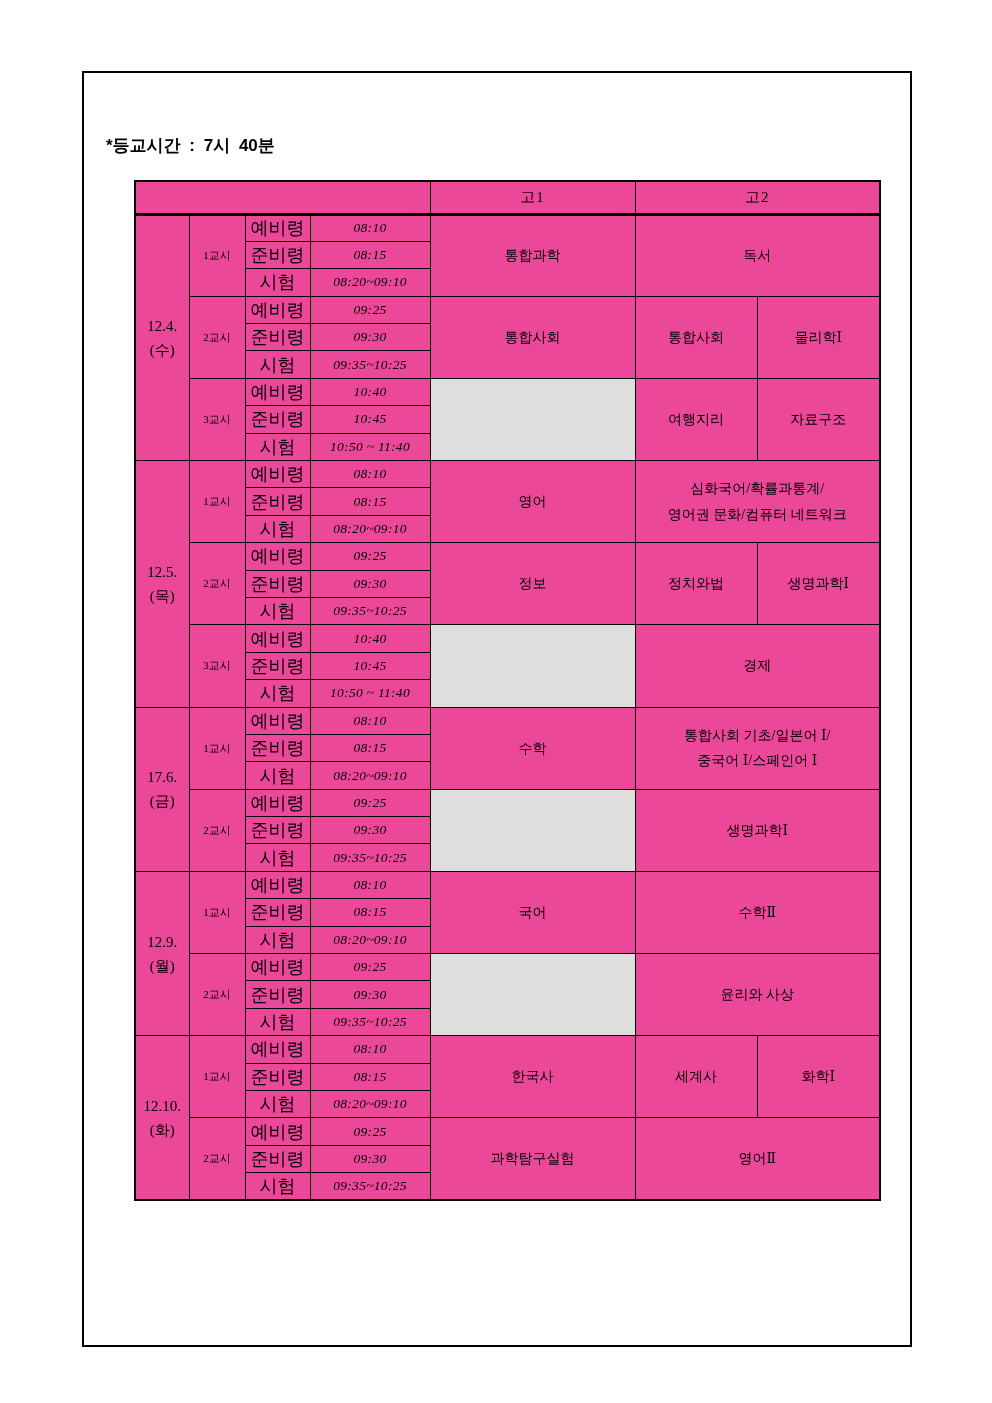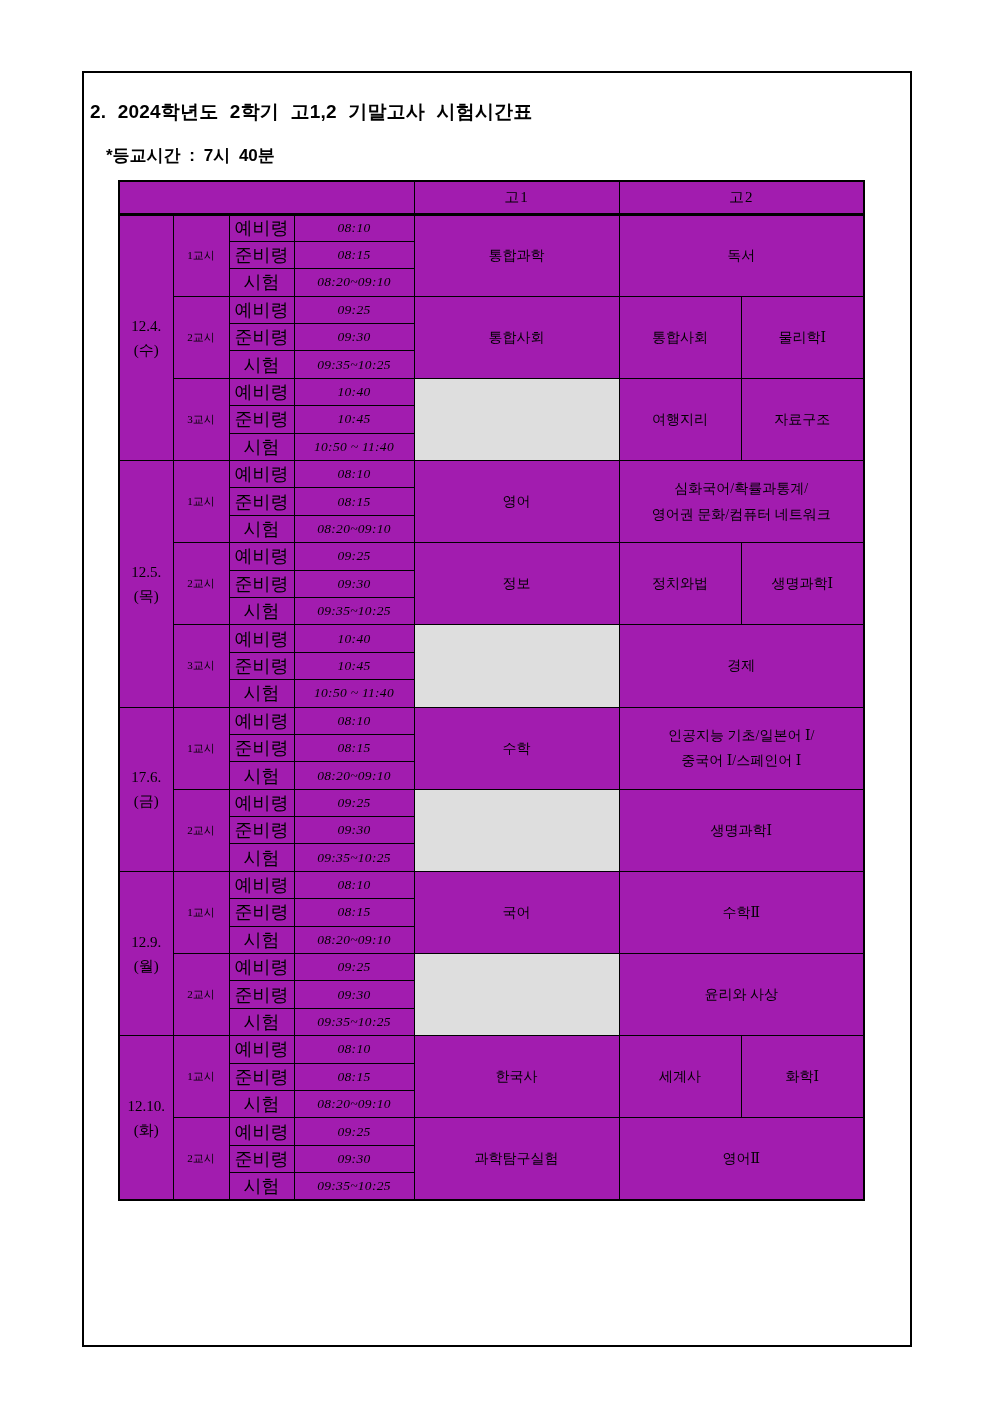--- a/index.html
+++ b/index.html
@@ -3,45 +3,44 @@
 <meta charset="utf-8">
 <style>
   html,body{margin:0;padding:0;background:#fff;}
   .page{position:relative;width:992px;height:1403px;background:#ffffff;overflow:hidden;
         font-family:"Liberation Serif","DejaVu Serif",serif;color:#000;}
   .frame{position:absolute;left:82px;top:71px;width:830px;height:1276px;
          border:2px solid #000;box-sizing:border-box;}
   .title{position:absolute;left:6px;top:26px;
          font-family:"Liberation Sans","DejaVu Sans",sans-serif;
          font-weight:bold;font-size:19px;letter-spacing:.2px;word-spacing:6px;white-space:nowrap;}
-  .subtitle{position:absolute;left:22px;top:71px;
+  .subtitle{position:absolute;left:22px;top:61px;
          font-family:"Liberation Sans","DejaVu Sans",sans-serif;
          font-weight:bold;font-size:17px;word-spacing:4px;white-space:nowrap;}
-  table.tt{position:absolute;left:34px;top:107px;border-collapse:collapse;table-layout:fixed;
-         background:#a21caf;border:2px solid #000;}
+  table.tt{position:absolute;left:50px;top:107px;border-collapse:collapse;table-layout:fixed;
+         background:#ec4899;border:2px solid #000;}
   table.tt td{border:1px solid #000;padding:0;text-align:center;vertical-align:middle;
          font-family:"Liberation Serif","DejaVu Serif",serif;color:#000;overflow:hidden;}
   tr.hr0{height:33px;}
   tr.hr0 td{border-bottom:3px solid #000;font-size:15px;letter-spacing:1px;}
   tr.br{height:27.4px;}
   td.date{font-weight:normal;font-size:15px;line-height:1.6;}
   td.per{font-size:11px;}
   td.bell{font-size:18px;}
   td.time{font-size:13.5px;letter-spacing:.3px;font-style:italic;}
   td.subj{font-size:14px;line-height:1.8;}
   td.sh{background:#dedede;}
   td.dbl{border-left:4px double #000;}
   td.dt{border-top:2px solid #000;}
 </style>
 </head>
 <body>
 
 <div class="page">
   <div class="frame">
-    <div class="title">2. 2024학년도 2학기 고1,2 기말고사 시험시간표</div>
     <div class="subtitle">*등교시간 : 7시 40분</div>
 
     <table class="tt">
       <colgroup>
         <col style="width:54px">
           <col style="width:56px">
           <col style="width:65px">
         <col style="width:120px">
           <col style="width:205px">
           <col style="width:122px">
@@ -163,21 +162,21 @@
       <tr class="br">
         <td class="date dt" rowspan="6">
           <div>17.6.</div>
           <div>(금)</div>
         </td>
         <td class="per dt" rowspan="3">1교시</td>
         <td class="bell dt">예비령</td>
         <td class="time dt">08:10</td>
         <td class="subj dbl dt" rowspan="3">수학</td>
         <td class="subj dt" rowspan="3" colspan="2">
-          <div>인공지능 기초/일본어 Ⅰ/</div>
+          <div>통합사회 기초/일본어 Ⅰ/</div>
           <div>중국어 Ⅰ/스페인어 Ⅰ</div>
         </td>
       </tr>
       <tr class="br">
             <td class="bell">준비령</td>
             <td class="time">08:15</td>
           </tr>
       <tr class="br">
             <td class="bell">시험</td>
             <td class="time">08:20~09:10</td>

